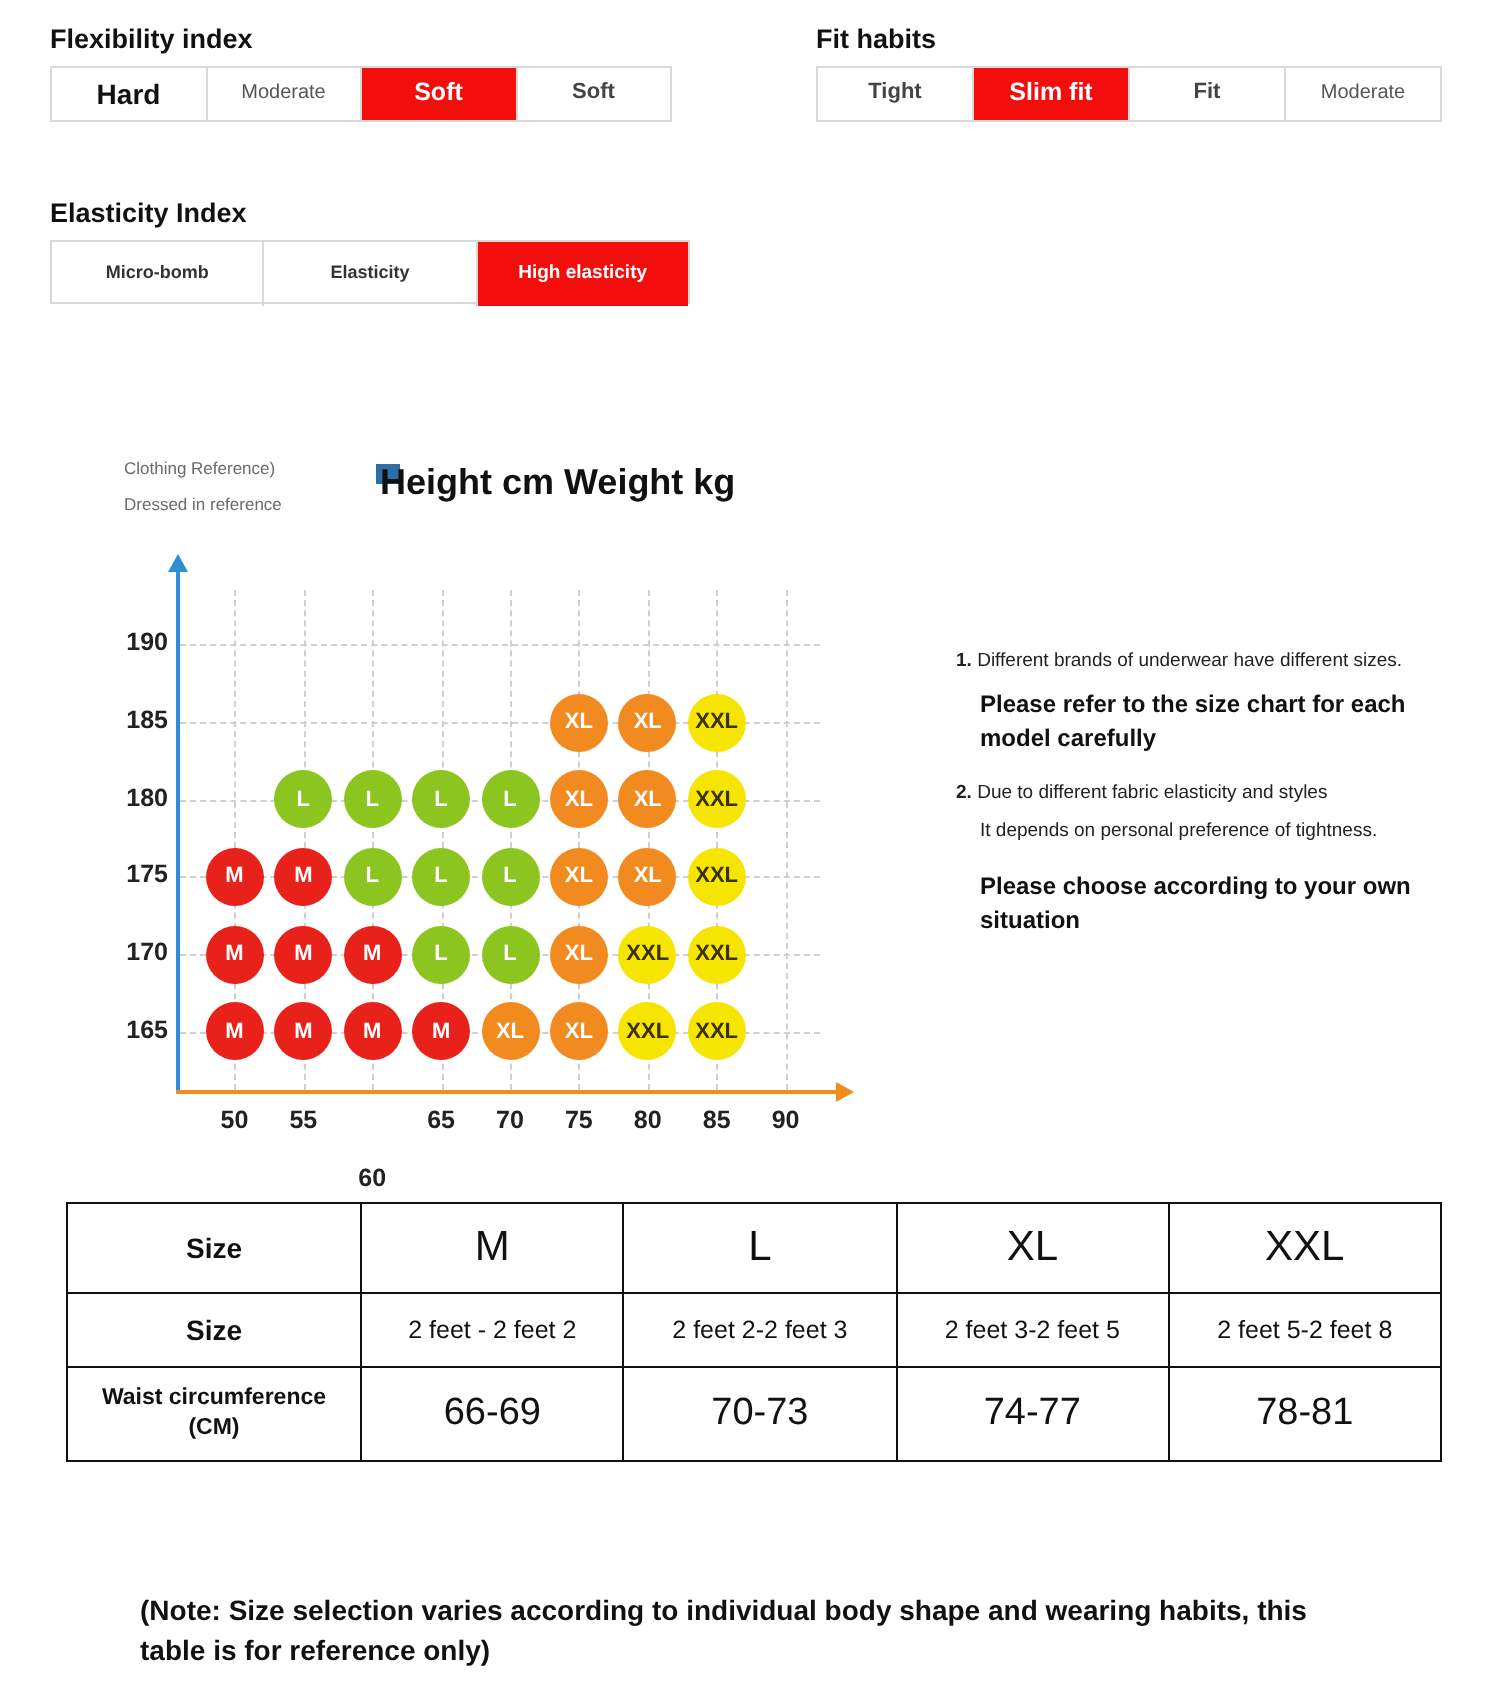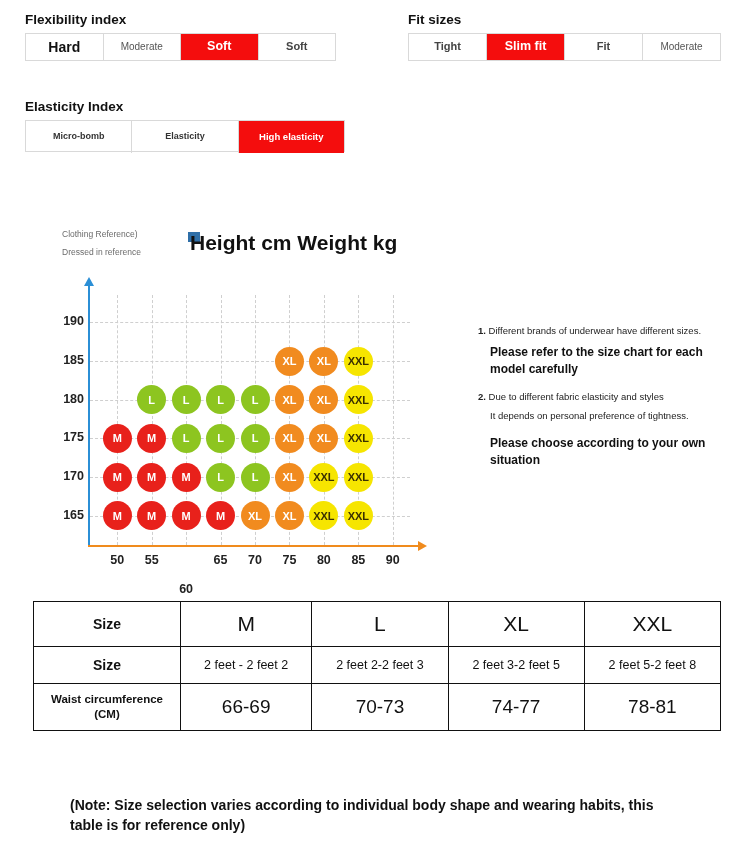--- a/index.html
+++ b/index.html
@@ -24,21 +24,21 @@
   .idx-cell:last-child{border-right:none;}
   .idx-cell.big{font-size:14px;font-weight:bold;color:#111;}
   .idx-cell.med{font-size:11px;font-weight:bold;color:#444;}
   .idx-cell.active{background:#f40d0d;color:#fff;font-weight:bold;font-size:12.5px;}
   .idx-cell.gray{color:#9aa3ab;font-weight:bold;font-size:13px;}
   .idx-cell.small2{font-size:9px;font-weight:bold;color:#333;}
   .idx-cell.italic{font-style:italic;font-weight:bold;font-size:12.5px;color:#111;}
 
   
   .ref{position:absolute;font-size:8.5px;color:#6b6b6b;line-height:1.5;}
-  .hw{position:absolute;font-size:21px;font-weight:bold;color:#111;}
+  .hw{position:absolute;font-size:18px;font-weight:bold;color:#111;}
   .hw-mark{position:absolute;width:12px;height:10px;background:#2f6fa8;}
 
   
   .chart{position:absolute;left:60px;top:285px;width:400px;height:280px;}
   .axis-y{position:absolute;left:28px;top:0;width:2px;height:262px;background:#2b8fd6;}
   .axis-y:after{content:"";position:absolute;left:-4px;top:-8px;border-left:5px solid transparent;border-right:5px solid transparent;border-bottom:9px solid #2b8fd6;}
   .axis-x{position:absolute;left:28px;top:260px;height:2px;width:330px;background:#f08b1d;}
   .axis-x:after{content:"";position:absolute;right:-9px;top:-4px;border-top:5px solid transparent;border-bottom:5px solid transparent;border-left:9px solid #f08b1d;}
   .gl-v{position:absolute;top:10px;width:0;border-left:1px dashed #cfcfcf;height:250px;}
   .gl-h{position:absolute;left:30px;height:0;border-top:1px dashed #cfcfcf;width:320px;}
@@ -80,21 +80,21 @@
     <div class="idx-title">Flexibility index</div>
     <div class="idx-row">
       <div class="idx-cell big">Hard</div>
       <div class="idx-cell">Moderate</div>
       <div class="idx-cell active">Soft</div>
       <div class="idx-cell med">Soft</div>
     </div>
   </div>
 
   <div class="idx-block" style="left:408px;top:12px;width:313px;">
-    <div class="idx-title">Fit sizes</div>
+    <div class="idx-title">Fit habits</div>
     <div class="idx-row">
       <div class="idx-cell med">Tight</div>
       <div class="idx-cell active">Slim fit</div>
       <div class="idx-cell med">Fit</div>
       <div class="idx-cell">Moderate</div>
     </div>
   </div>
 
   <div class="idx-block" style="left:25px;top:87px;width:320px;margin-top:12px;">
     <div class="idx-title">Elasticity Index</div>

